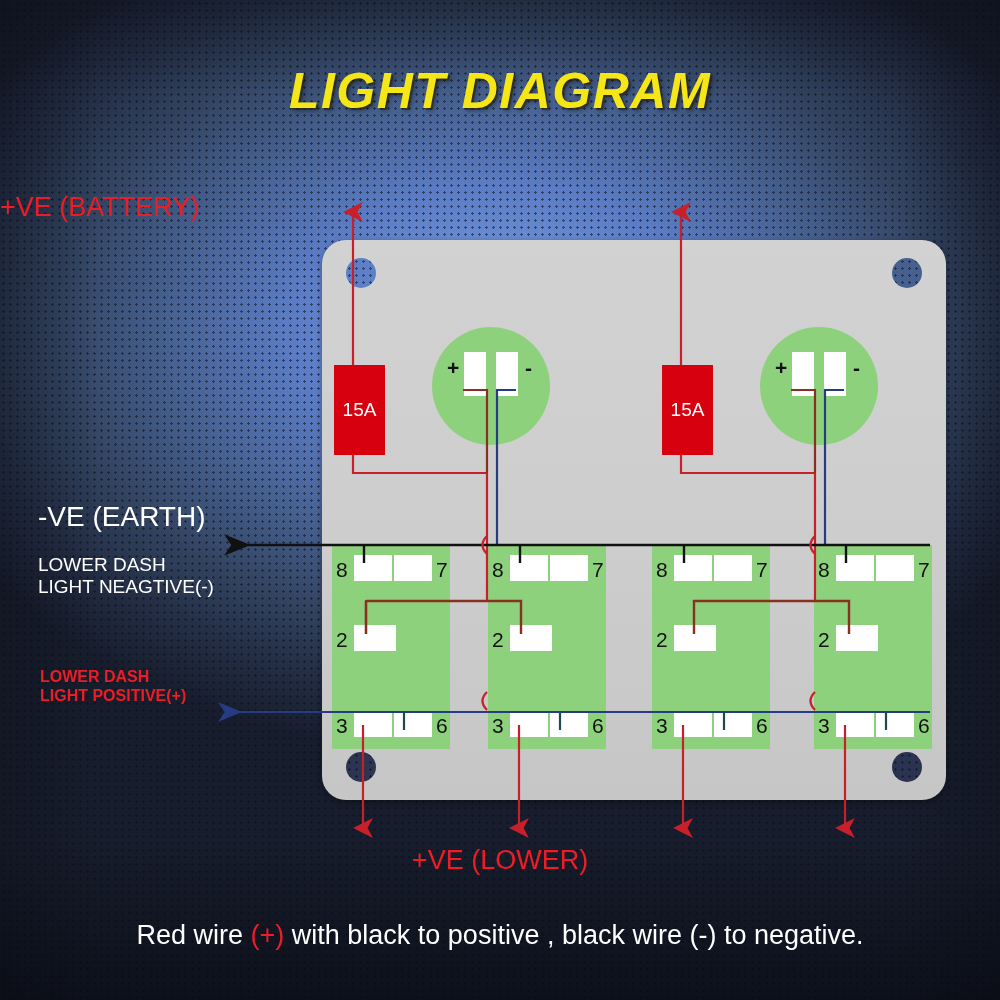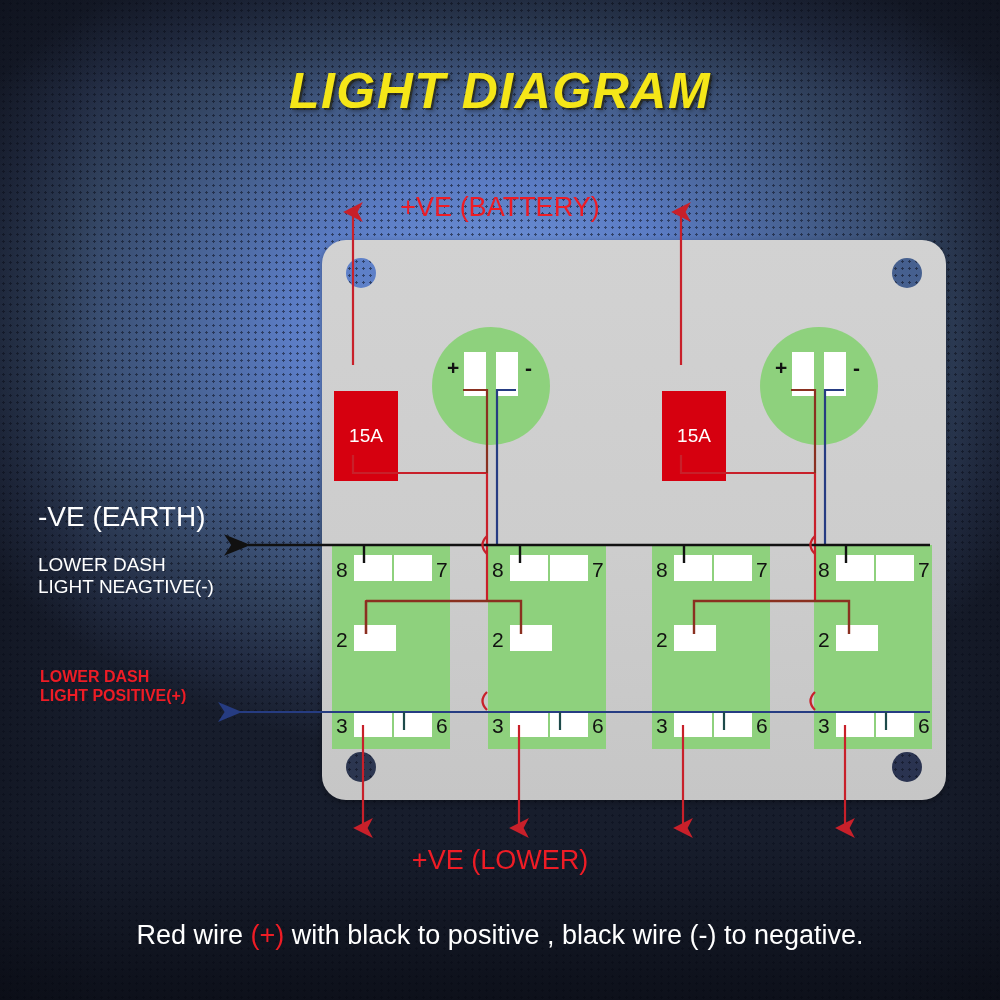--- a/index.html
+++ b/index.html
@@ -44,21 +44,21 @@
     letter-spacing:1.5px;
     color:#f5e618;
     text-shadow:2px 2px 0 rgba(40,35,5,0.55), 3px 3px 4px rgba(0,0,0,0.35);
     font-family:"Liberation Sans", sans-serif;
     white-space:nowrap;
   }
 
   
   .lbl { position:absolute; white-space:pre; line-height:1.18; }
   #lbl-battery {
-    left:0; top:192px; width:1000px; text-align:center;
+    left:0; top:192px; width:1000px; text-align:left;
     color:#ee1c25; font-size:27px;
   }
   #lbl-load {
     left:0; top:845px; width:1000px; text-align:center;
     color:#ee1c25; font-size:27px;
   }
   #lbl-earth {
     left:38px; top:500px; color:#ffffff; font-size:28px;
   }
   #lbl-dash-neg {
@@ -89,24 +89,24 @@
   .mount-hole.bl { left:24px; bottom:18px; background:#2c3650; }
   .mount-hole.br { right:24px; bottom:18px; background:#2a3350; }
   .mount-hole::after{
     content:""; position:absolute; inset:0; border-radius:50%;
     background-image:radial-gradient(circle, rgba(10,14,28,0.55) 1.05px, transparent 1.3px);
     background-size:7px 7px;
   }
 
   
   .fuse {
-    position:absolute; width:64px; height:90px;
+    position:absolute; width:51px; height:90px;
     background:#d6000f; color:#ffffff;
     font-size:19px;
-    display:flex; align-items:center; justify-content:center;margin-top:26px;
+    display:flex; align-items:center; justify-content:center;
   }
 
   
   .led-circle {
     position:absolute; width:118px; height:118px; border-radius:50%;
     background:#8ed17d;
   }
   .led-term {
     position:absolute; width:22px; height:44px; background:#ffffff;
   }

